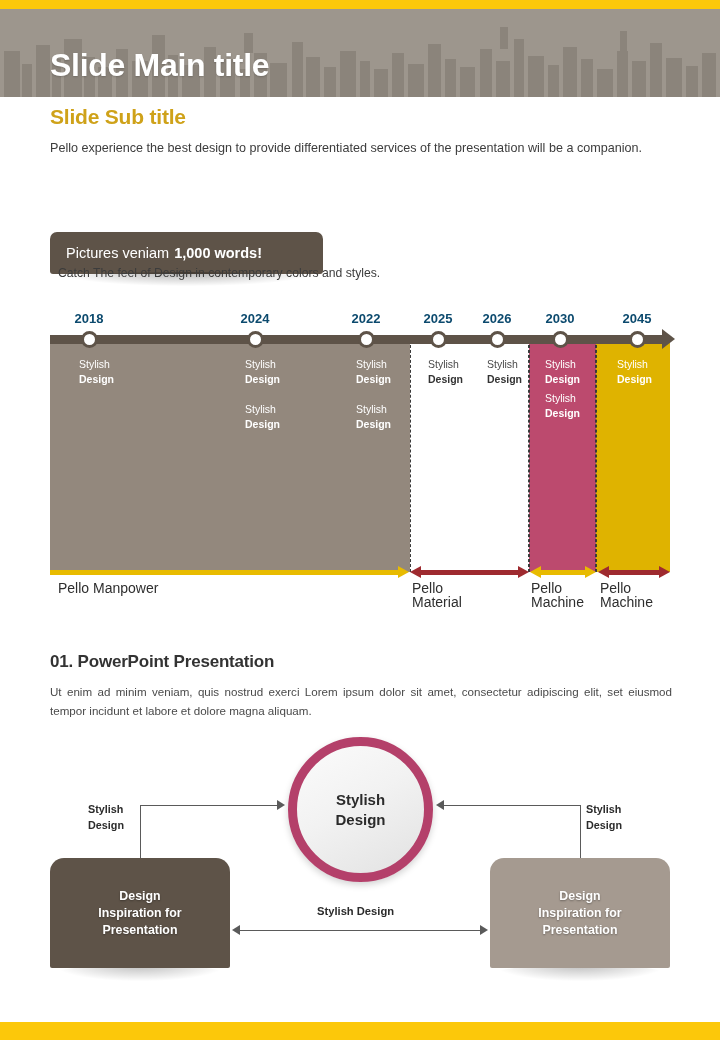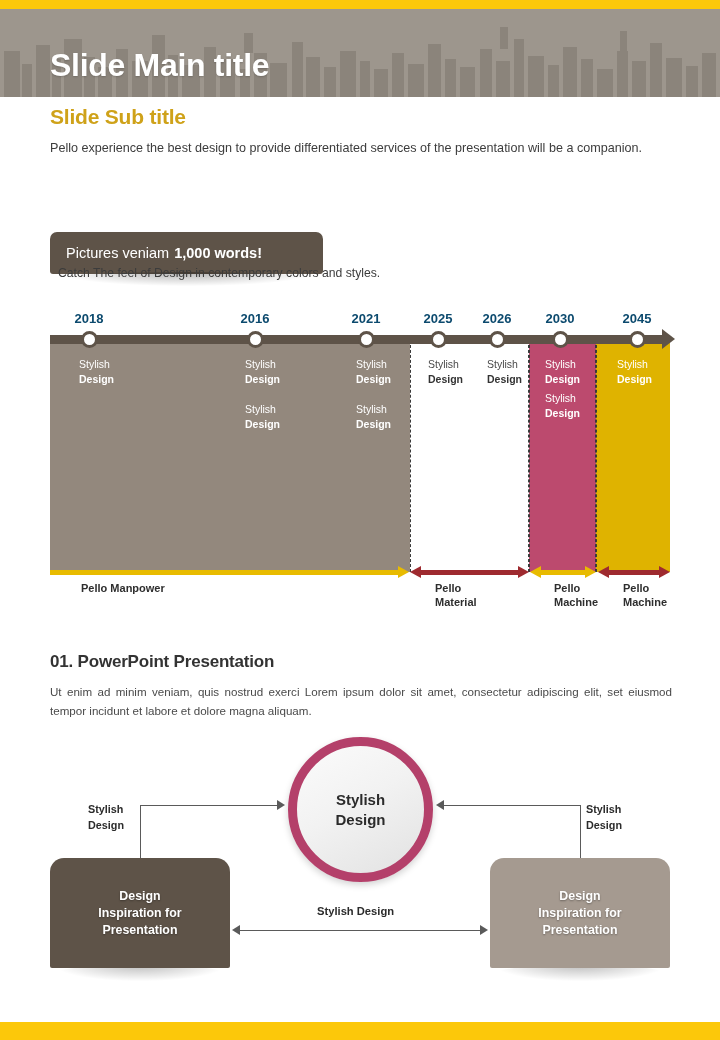--- a/index.html
+++ b/index.html
@@ -97,22 +97,22 @@
   .ph-line { position:absolute; height:5px; }
   .ph-y { background:#E8BB00; }
   .ph-r { background:#9E2A2F; }
   .ph-head { position:absolute; width:0; height:0; top:-4px;
              border-top:6.5px solid transparent; border-bottom:6.5px solid transparent; }
   .ph-head.r-y { border-left:11px solid #E8BB00; }
   .ph-head.l-y { border-right:11px solid #E8BB00; }
   .ph-head.r-r { border-left:11px solid #9E2A2F; }
   .ph-head.l-r { border-right:11px solid #9E2A2F; }
   .ph-txt {
-    position:absolute; font-size:11px; font-weight:bold;
-    color:#2e2e2e; line-height:14px; white-space:nowrap;margin-left:23px;
+    position:absolute; font-size:14px; font-weight:normal;
+    color:#2e2e2e; line-height:14px; white-space:nowrap;
   }
 
   
   .sec-title {
     position:absolute; left:50px; top:652px;
     font-size:17px; font-weight:bold; color:#333333; letter-spacing:-.2px;
   }
   .sec-desc {
     position:absolute; left:50px; top:682px; width:622px;
     font-size:11.6px; line-height:19px; color:#4a4a4a; text-align:justify;
@@ -253,34 +253,34 @@
   <div>
     <div class="yr" style="left:39px;">2018</div>
     <div class="tick" style="left:39px;"></div>
     <div class="lbl on-dark" style="left:29px; top:44px;">
       <span>Stylish</span><br>
       <span class="b">Design</span>
     </div>
   </div>
 
   <div>
-    <div class="yr" style="left:205px;">2016</div>
+    <div class="yr" style="left:205px;">2024</div>
     <div class="tick" style="left:205px;"></div>
     <div class="lbl on-dark" style="left:195px; top:44px;">
       <span>Stylish</span><br>
       <span class="b">Design</span>
     </div>
     <div class="lbl on-dark" style="left:195px; top:89px;">
       <span>Stylish</span><br>
       <span class="b">Design</span>
     </div>
   </div>
 
   <div>
-    <div class="yr" style="left:316px;">2021</div>
+    <div class="yr" style="left:316px;">2022</div>
     <div class="tick" style="left:316px;"></div>
     <div class="lbl on-dark" style="left:306px; top:44px;">
       <span>Stylish</span><br>
       <span class="b">Design</span>
     </div>
     <div class="lbl on-dark" style="left:306px; top:89px;">
       <span>Stylish</span><br>
       <span class="b">Design</span>
     </div>
   </div>

